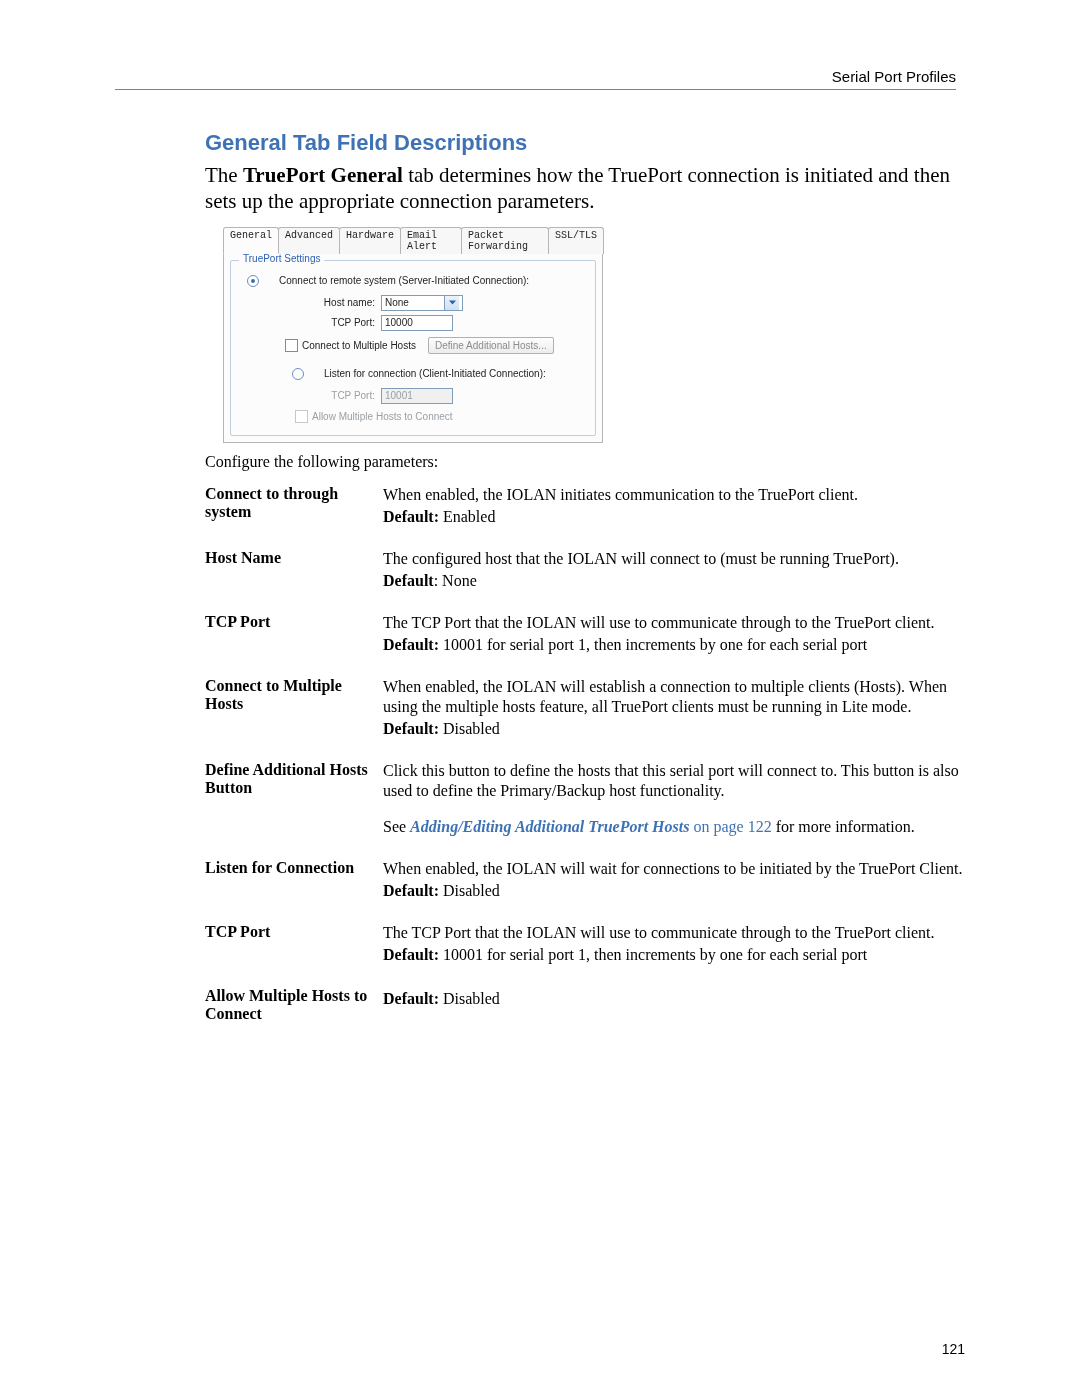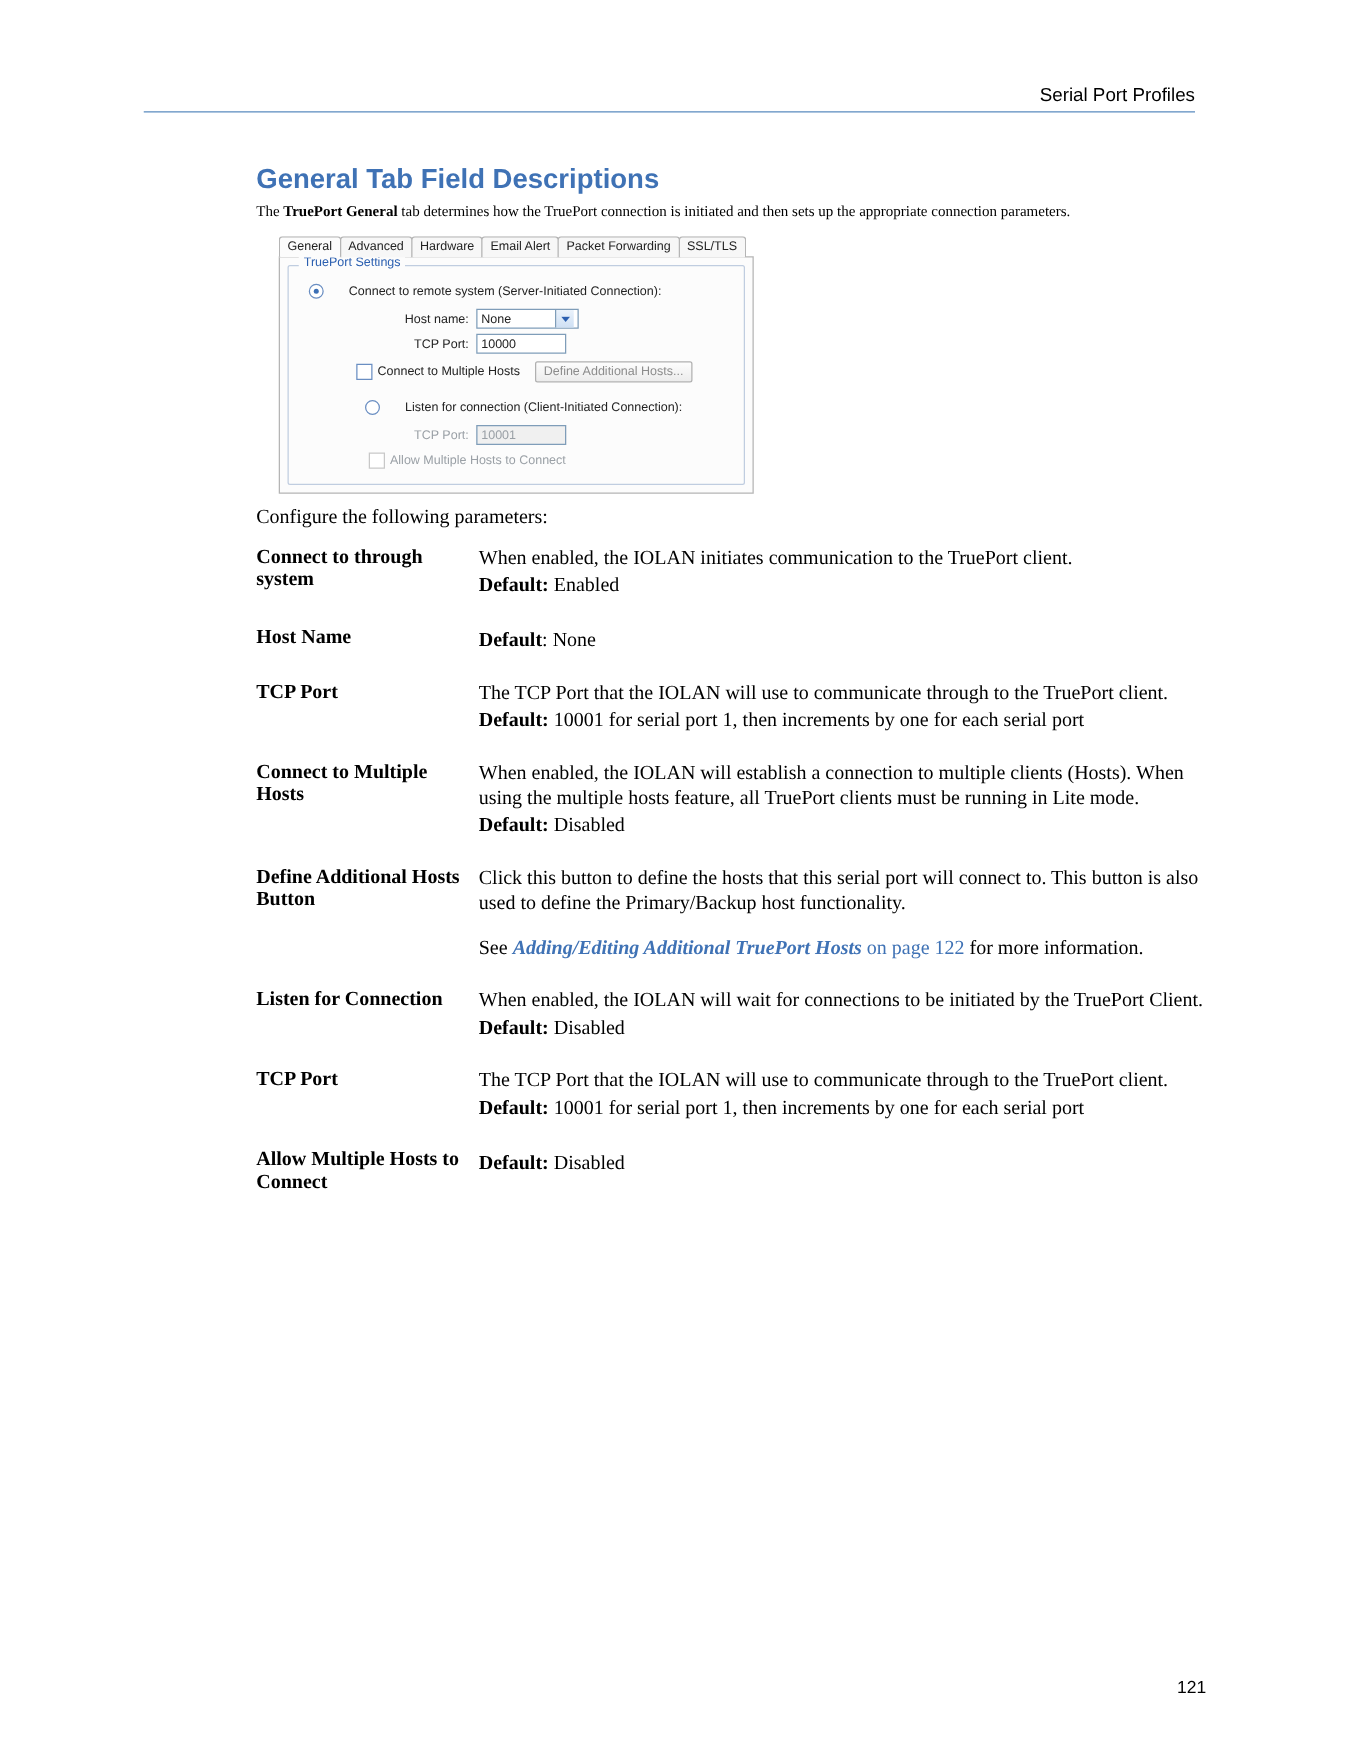--- a/index.html
+++ b/index.html
@@ -28,21 +28,21 @@
     padding-bottom: 4px;
   }
   h2.section-title {
     font-family: Arial, Helvetica, sans-serif;
     font-size: 22px;
     font-weight: bold;
     color: #3f72b5;
     margin: 70px 0 6px 0;
   }
   .intro {
-    font-size: 12px;
+    font-size: 21px;
     line-height: 1.25;
     margin-bottom: 12px;
   }
   .intro b { font-weight: bold; }
 
   
   .shot {
     width: 380px;
     font-family: Tahoma, Arial, sans-serif;
     font-size: 10px;
@@ -55,20 +55,21 @@
     z-index: 2;
   }
   .tab {
     border: 1px solid #b5b5b5;
     border-bottom: none;
     padding: 2px 6px;
     background: #f7f7f7;
     position: relative;
     margin-right: -1px;
     border-radius: 3px 3px 0 0;
+    font-family: Liberation Mono, monospace;
   }
   .tab.active {
     background: #fcfcfc;
     z-index: 3;
     border-bottom: 1px solid #fcfcfc;
   }
   .panel-frame {
     border: 1px solid #b5b5b5;
     background: #fcfcfc;
     margin-top: -1px;
@@ -222,20 +223,21 @@
   <div class="config-line">Configure the following parameters:</div>
 
   <div class="param-table" id="param-table">
       <div class="param-name">Connect to through system</div>
       <div class="param-desc">
         <div>When enabled, the IOLAN initiates communication to the TruePort client.</div>
         <div style="margin-top: 2px;"><span class="default-label">Default:</span> <span>Enabled</span></div>
       </div>
       <div class="param-name">Host Name</div>
       <div class="param-desc">
+        <div>The configured host that the IOLAN will connect to (must be running TruePort).</div>
         <div style="margin-top: 2px;"><span class="default-label">Default</span>: <span>None</span></div>
       </div>
       <div class="param-name">TCP Port</div>
       <div class="param-desc">
         <div>The TCP Port that the IOLAN will use to communicate through to the TruePort client.</div>
         <div style="margin-top: 2px;"><span class="default-label">Default:</span> <span>10001 for serial port 1, then increments by one for each serial port</span></div>
       </div>
       <div class="param-name">Connect to Multiple Hosts</div>
       <div class="param-desc">
         <div>When enabled, the IOLAN will establish a connection to multiple clients (Hosts). When using the multiple hosts feature, all TruePort clients must be running in Lite mode.</div>

